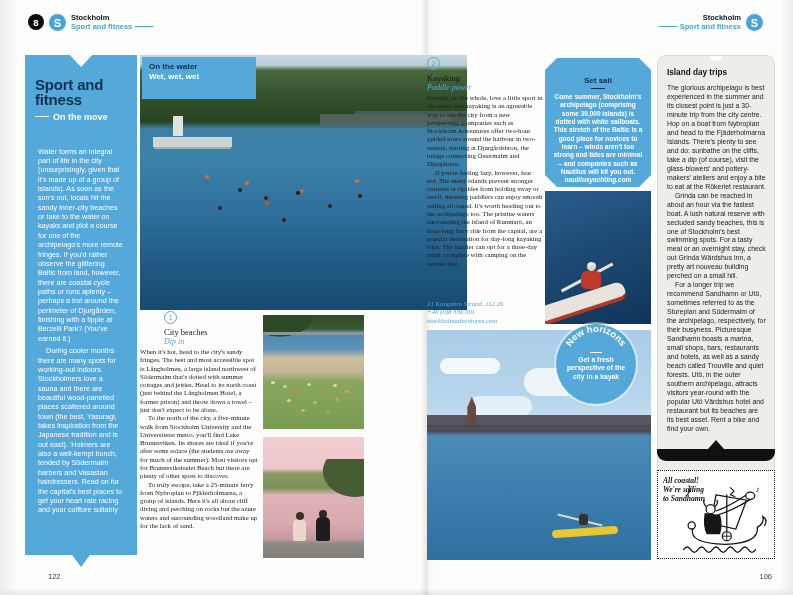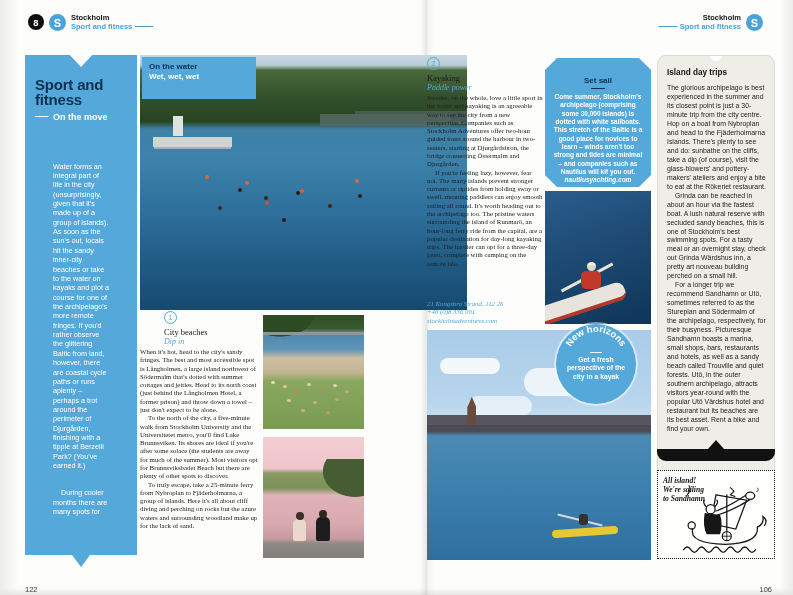--- a/index.html
+++ b/index.html
@@ -31,21 +31,21 @@
 
   
   .intro{position:absolute;left:25px;top:55px;width:112px;height:512px;background:#55a8da;
          clip-path:polygon(0 0,40% 0,50% 12px,60% 0,100% 0,100% calc(100% - 12px),58% calc(100% - 12px),50% 100%,42% calc(100% - 12px),0 calc(100% - 12px));
          padding:0;box-sizing:border-box;}
   .intro-inner{padding:22px 10px 0 10px;}
   .intro h1{margin:0;font-size:15px;line-height:1.02;letter-spacing:-.2px;color:#0e3050;font-weight:bold;}
   .intro .sub{margin-top:4px;font-size:9px;font-weight:bold;color:#fff;display:flex;align-items:center;gap:4px;}
   .intro .sub .rule{border-color:#fff;width:14px;}
   .intro .body{margin-top:22px;font-size:7.2px;line-height:1.3;color:#fff;height:372px;overflow:hidden;}
-  .intro .body p{margin:18px;}
+  .intro .body p{margin:3px;}
   .intro .body p + p{text-indent:8px;}
 
   
   .photo{position:absolute;overflow:hidden;}
   .abs{position:absolute;}
 
   
   .ph-swim{left:140px;top:55px;width:327px;height:255px;
     background:linear-gradient(180deg,#c6d9e1 0%,#b9cdd6 4%,#49693d 6%,#33512c 16%,#27431f 26%,#3f7fa4 29%,#3c83ab 40%,#2e6f9b 62%,#1f5a83 82%,#17496f 100%);}
   .city-sil{left:55%;top:23%;width:40%;height:5%;background:#5a6c6b;
@@ -146,21 +146,21 @@
   .island-bar::before{content:"";position:absolute;left:50%;top:-9px;margin-left:-8px;
     border-left:8px solid transparent;border-right:8px solid transparent;border-bottom:9px solid #111;}
 
   
   .aboard{position:absolute;left:657px;top:470px;width:118px;height:89px;border:1.6px dotted #1a1a1a;
     box-sizing:border-box;background:#fffffe;}
   .aboard .txt{position:absolute;left:5px;top:5px;font-family:"Liberation Serif",serif;font-style:italic;
     font-weight:bold;font-size:7.6px;line-height:1.2;color:#111;}
   .aboard svg{position:absolute;right:2px;bottom:2px;}
 
-  .pagenum{position:absolute;bottom:1px;font-size:7.5px;color:#3a3a3a;}
+  .pagenum{position:absolute;bottom:14px;font-size:7.5px;color:#3a3a3a;margin-left:23px;}
   .pagenum.l{left:25px;}
   .pagenum.r{right:21px;}
 </style>
 </head>
 <body>
 
 <div class="spread">
   <div class="edge-l"></div>
   <div class="edge-r"></div>
   <div class="edge-b"></div>
@@ -294,21 +294,21 @@
     <div class="b">
       <p>The glorious archipelago is best experienced in the summer and its closest point is just a 30-minute trip from the city centre. Hop on a boat from Nybroplan and head to the Fjäderholmarna Islands. There's plenty to see and do: sunbathe on the cliffs, take a dip (of course), visit the glass-blowers' and pottery-makers' ateliers and enjoy a bite to eat at the Rökeriet restaurant.</p>
       <p>Grinda can be reached in about an hour via the fastest boat. A lush natural reserve with secluded sandy beaches, this is one of Stockholm's best swimming spots. For a tasty meal or an overnight stay, check out Grinda Wärdshus inn, a pretty art nouveau building perched on a small hill.</p>
       <p>For a longer trip we recommend Sandhamn or Utö, sometimes referred to as the Stureplan and Södermalm of the archipelago, respectively, for their busyness. Picturesque Sandhamn boasts a marina, small shops, bars, restaurants and hotels, as well as a sandy beach called Trouville and quiet forests. Utö, in the outer southern archipelago, attracts visitors year-round with the popular Utö Värdshus hotel and restaurant but its beaches are its best asset. Rent a bike and find your own.</p>
     </div>
   </div>
   <div class="island-bar"></div>
 
   <div class="aboard">
     <div class="txt">
-      <div>All island!</div>
+      <div>All coastal!</div>
       <div>We're sailing</div>
       <div>to Sandhamn</div>
     </div>
     <svg width="94" height="72" viewBox="0 0 100 80">
       <g stroke="#161616" fill="none" stroke-width="1.4" stroke-linecap="round">
         <path d="M4,73 q4,-6 8,0 t8,0 t8,0 t8,0 t8,0 t8,0 t8,0 t8,0 t8,0 t8,0"></path>
         <path d="M14,50 Q10,66 50,67 Q88,66 86,48"></path>
         <circle cx="13" cy="46" r="4"></circle>
         <path d="M86,48 q8,-4 6,-12 q6,4 2,10"></path>
         <path d="M40,12 L74,18 L62,50 L34,44 Z" fill="#ffffff"></path>

